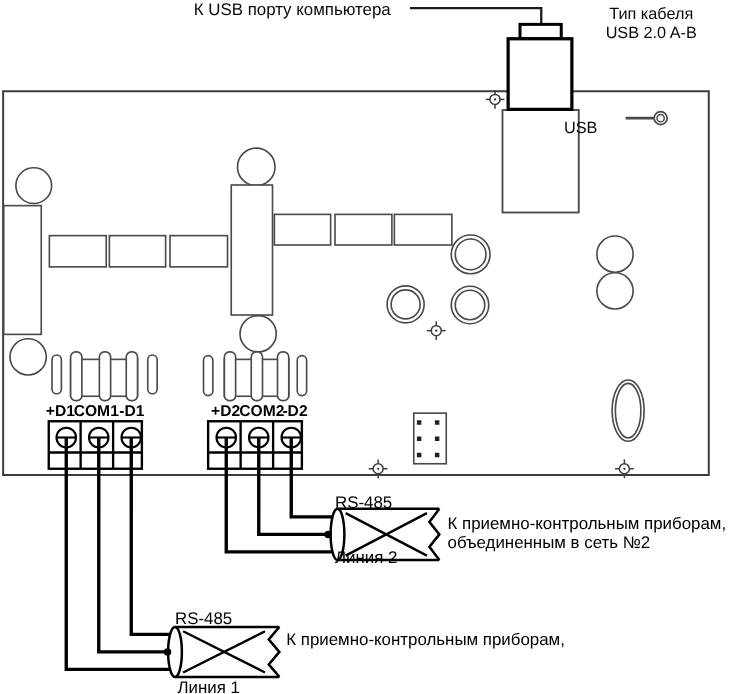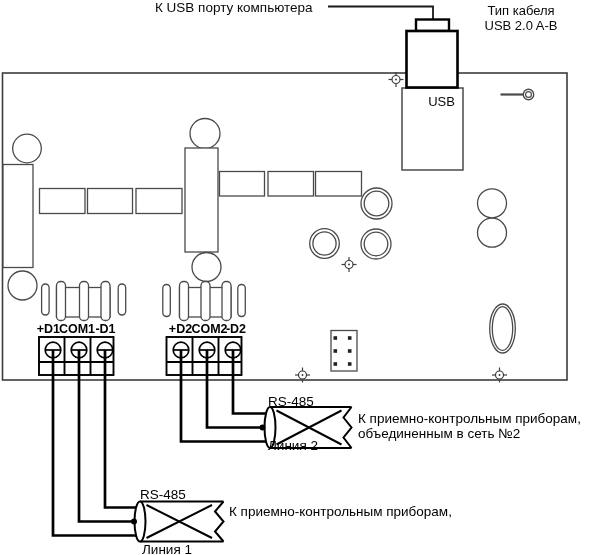--- a/index.html
+++ b/index.html
@@ -197,21 +197,21 @@
   </g>
 </svg>
 
 <div class="lbl lbl-main" style="left:155px;top:0px;">К USB порту компьютера</div>
 
 <div class="lbl lbl-small lbl-center" style="left:447px;top:3px;width:80px;margin-left:34px;">
   <div>Тип кабеля</div>
   <div>USB 2.0 A-B</div>
 </div>
 
-<div class="lbl lbl-small lbl-center" style="left:395px;top:94px;width:61px;padding-left:16px;">USB</div>
+<div class="lbl lbl-small lbl-center" style="left:418px;top:94px;width:61px;padding-left:16px;">USB</div>
 
 <span class="term-lbl" style="left:48.3px;text-align:center;">+D1</span>
 <span class="term-lbl" style="left:77px;">COM1</span>
 <span class="term-lbl" style="left:105.5px;text-align:right;">-D1</span>
 <span class="term-lbl" style="left:180.5px;">+D2</span>
 <span class="term-lbl" style="left:209.5px;">COM2</span>
 <span class="term-lbl" style="left:236px;">-D2</span>
 
 <div class="busname" style="left:268px;top:393.5px;">RS-485</div>
 <div class="busname" style="left:268px;top:438px;">Линия 2</div>

